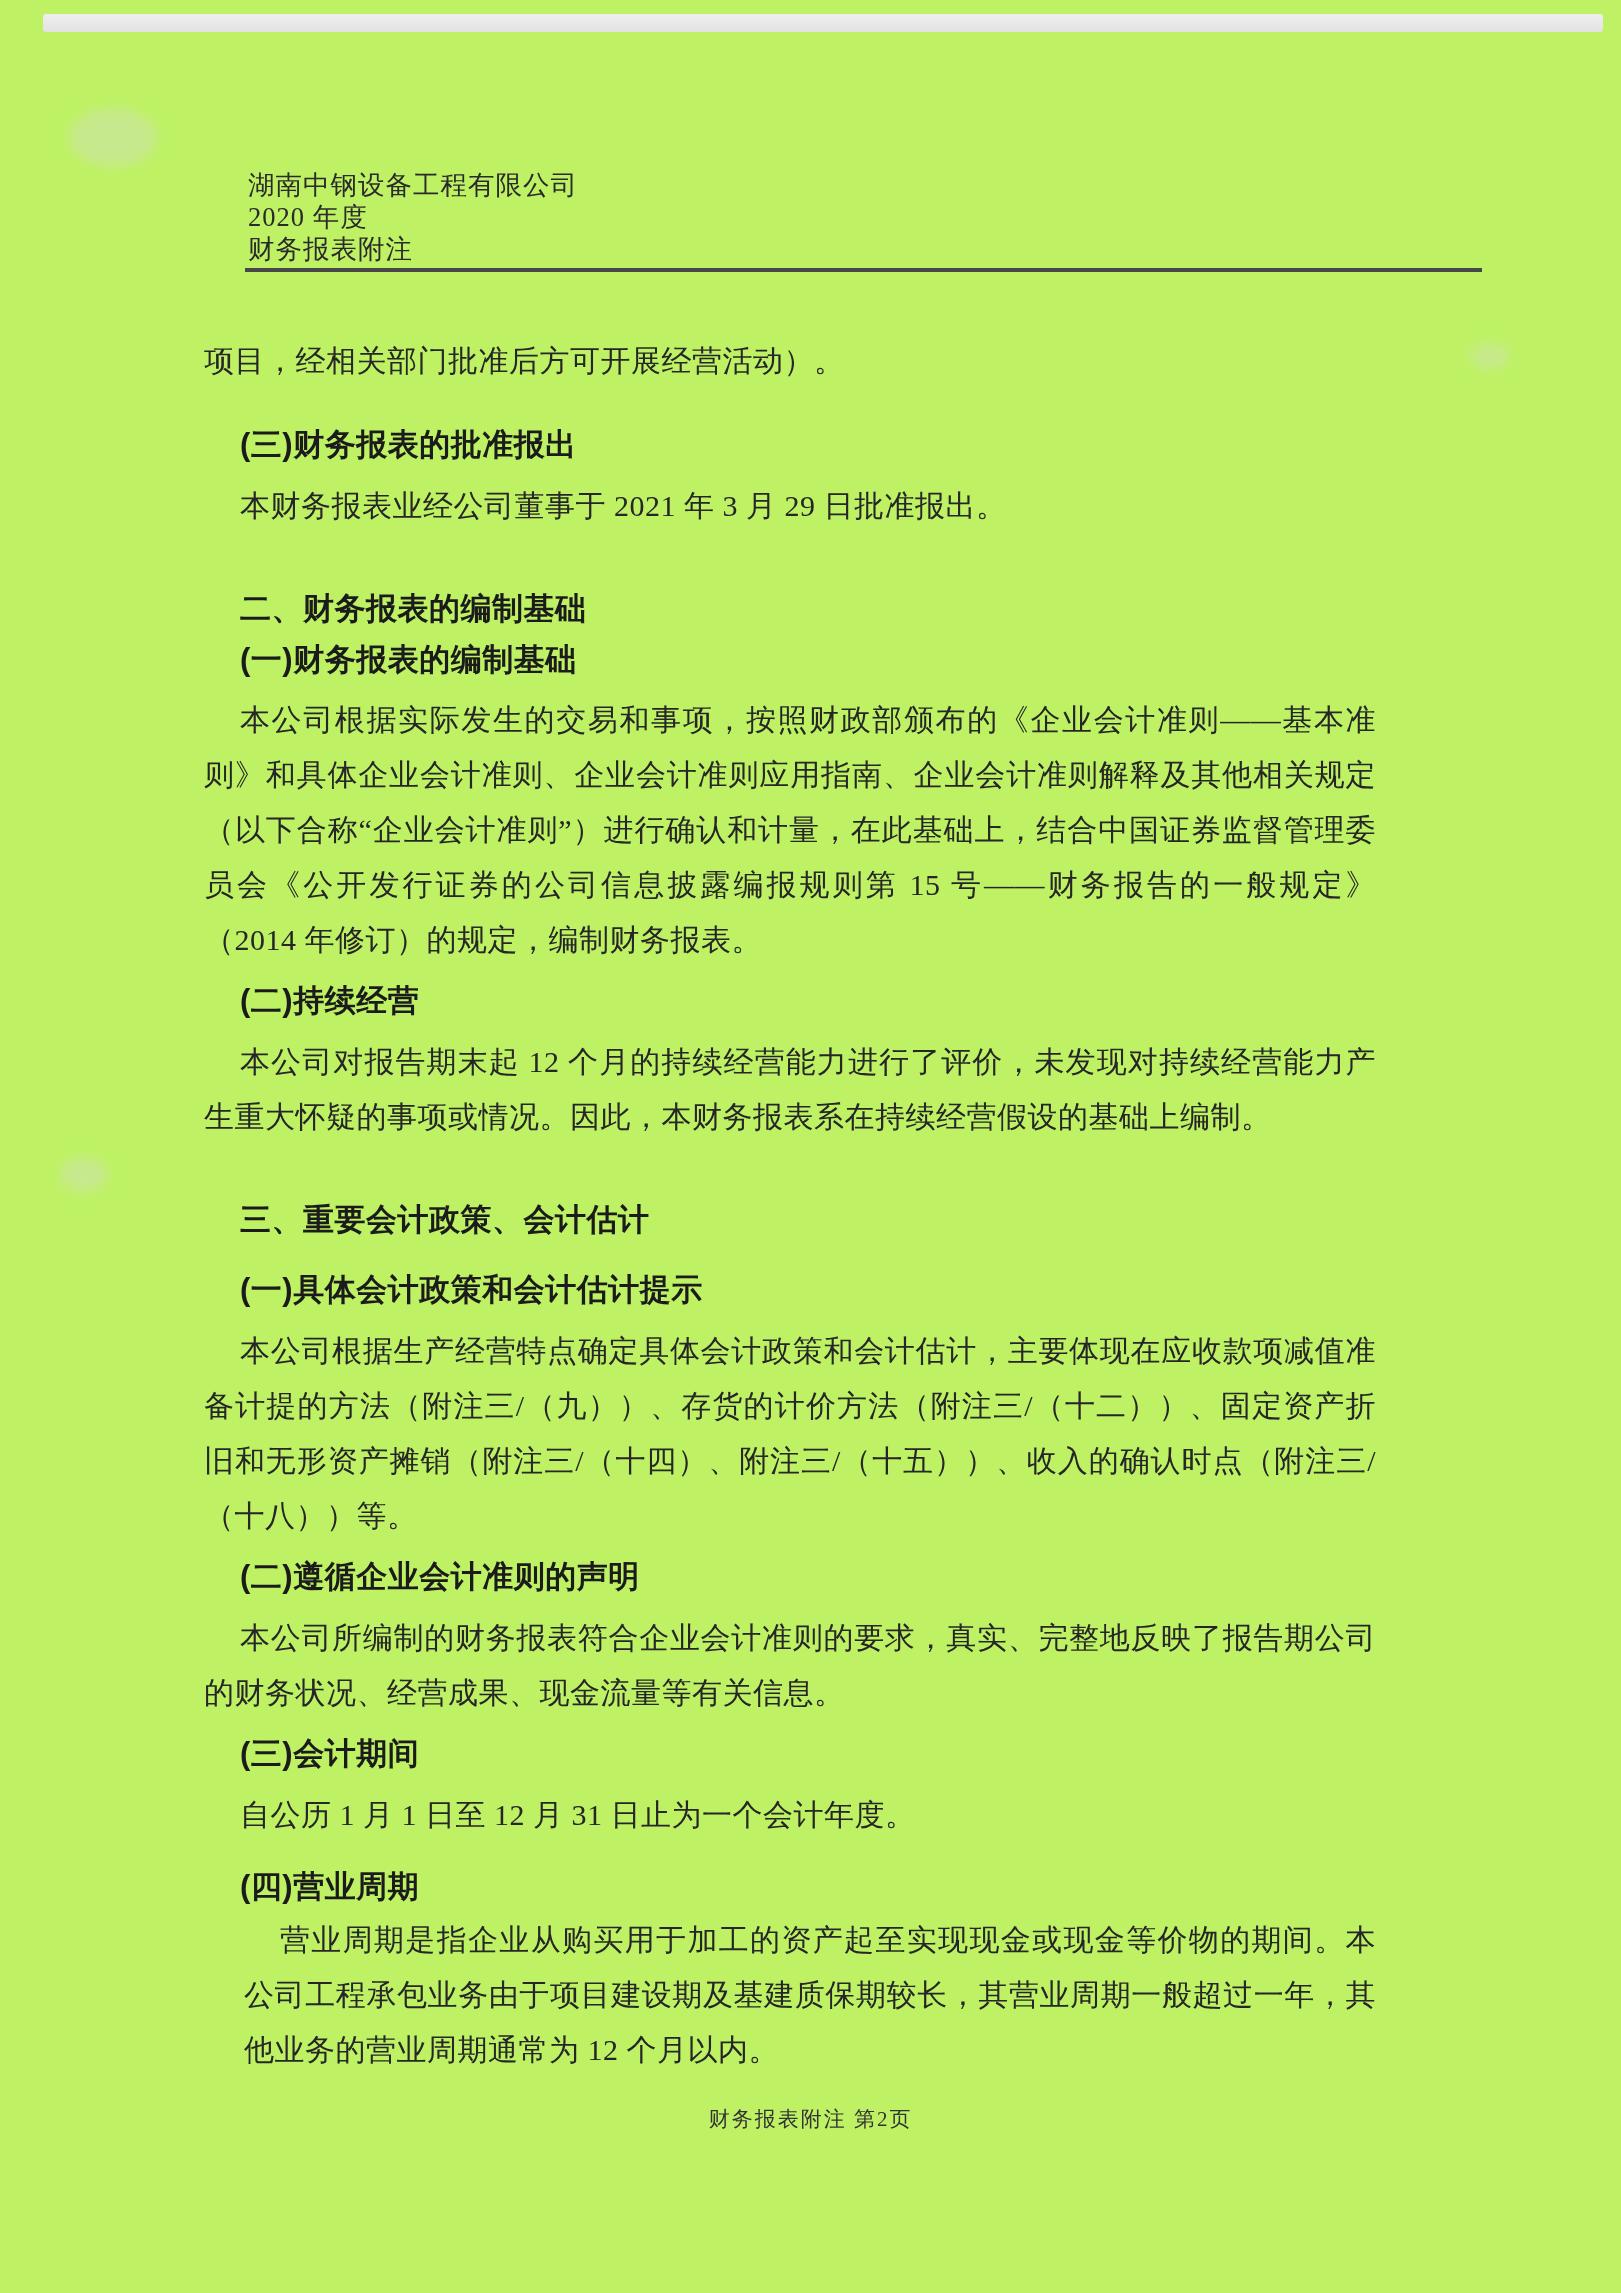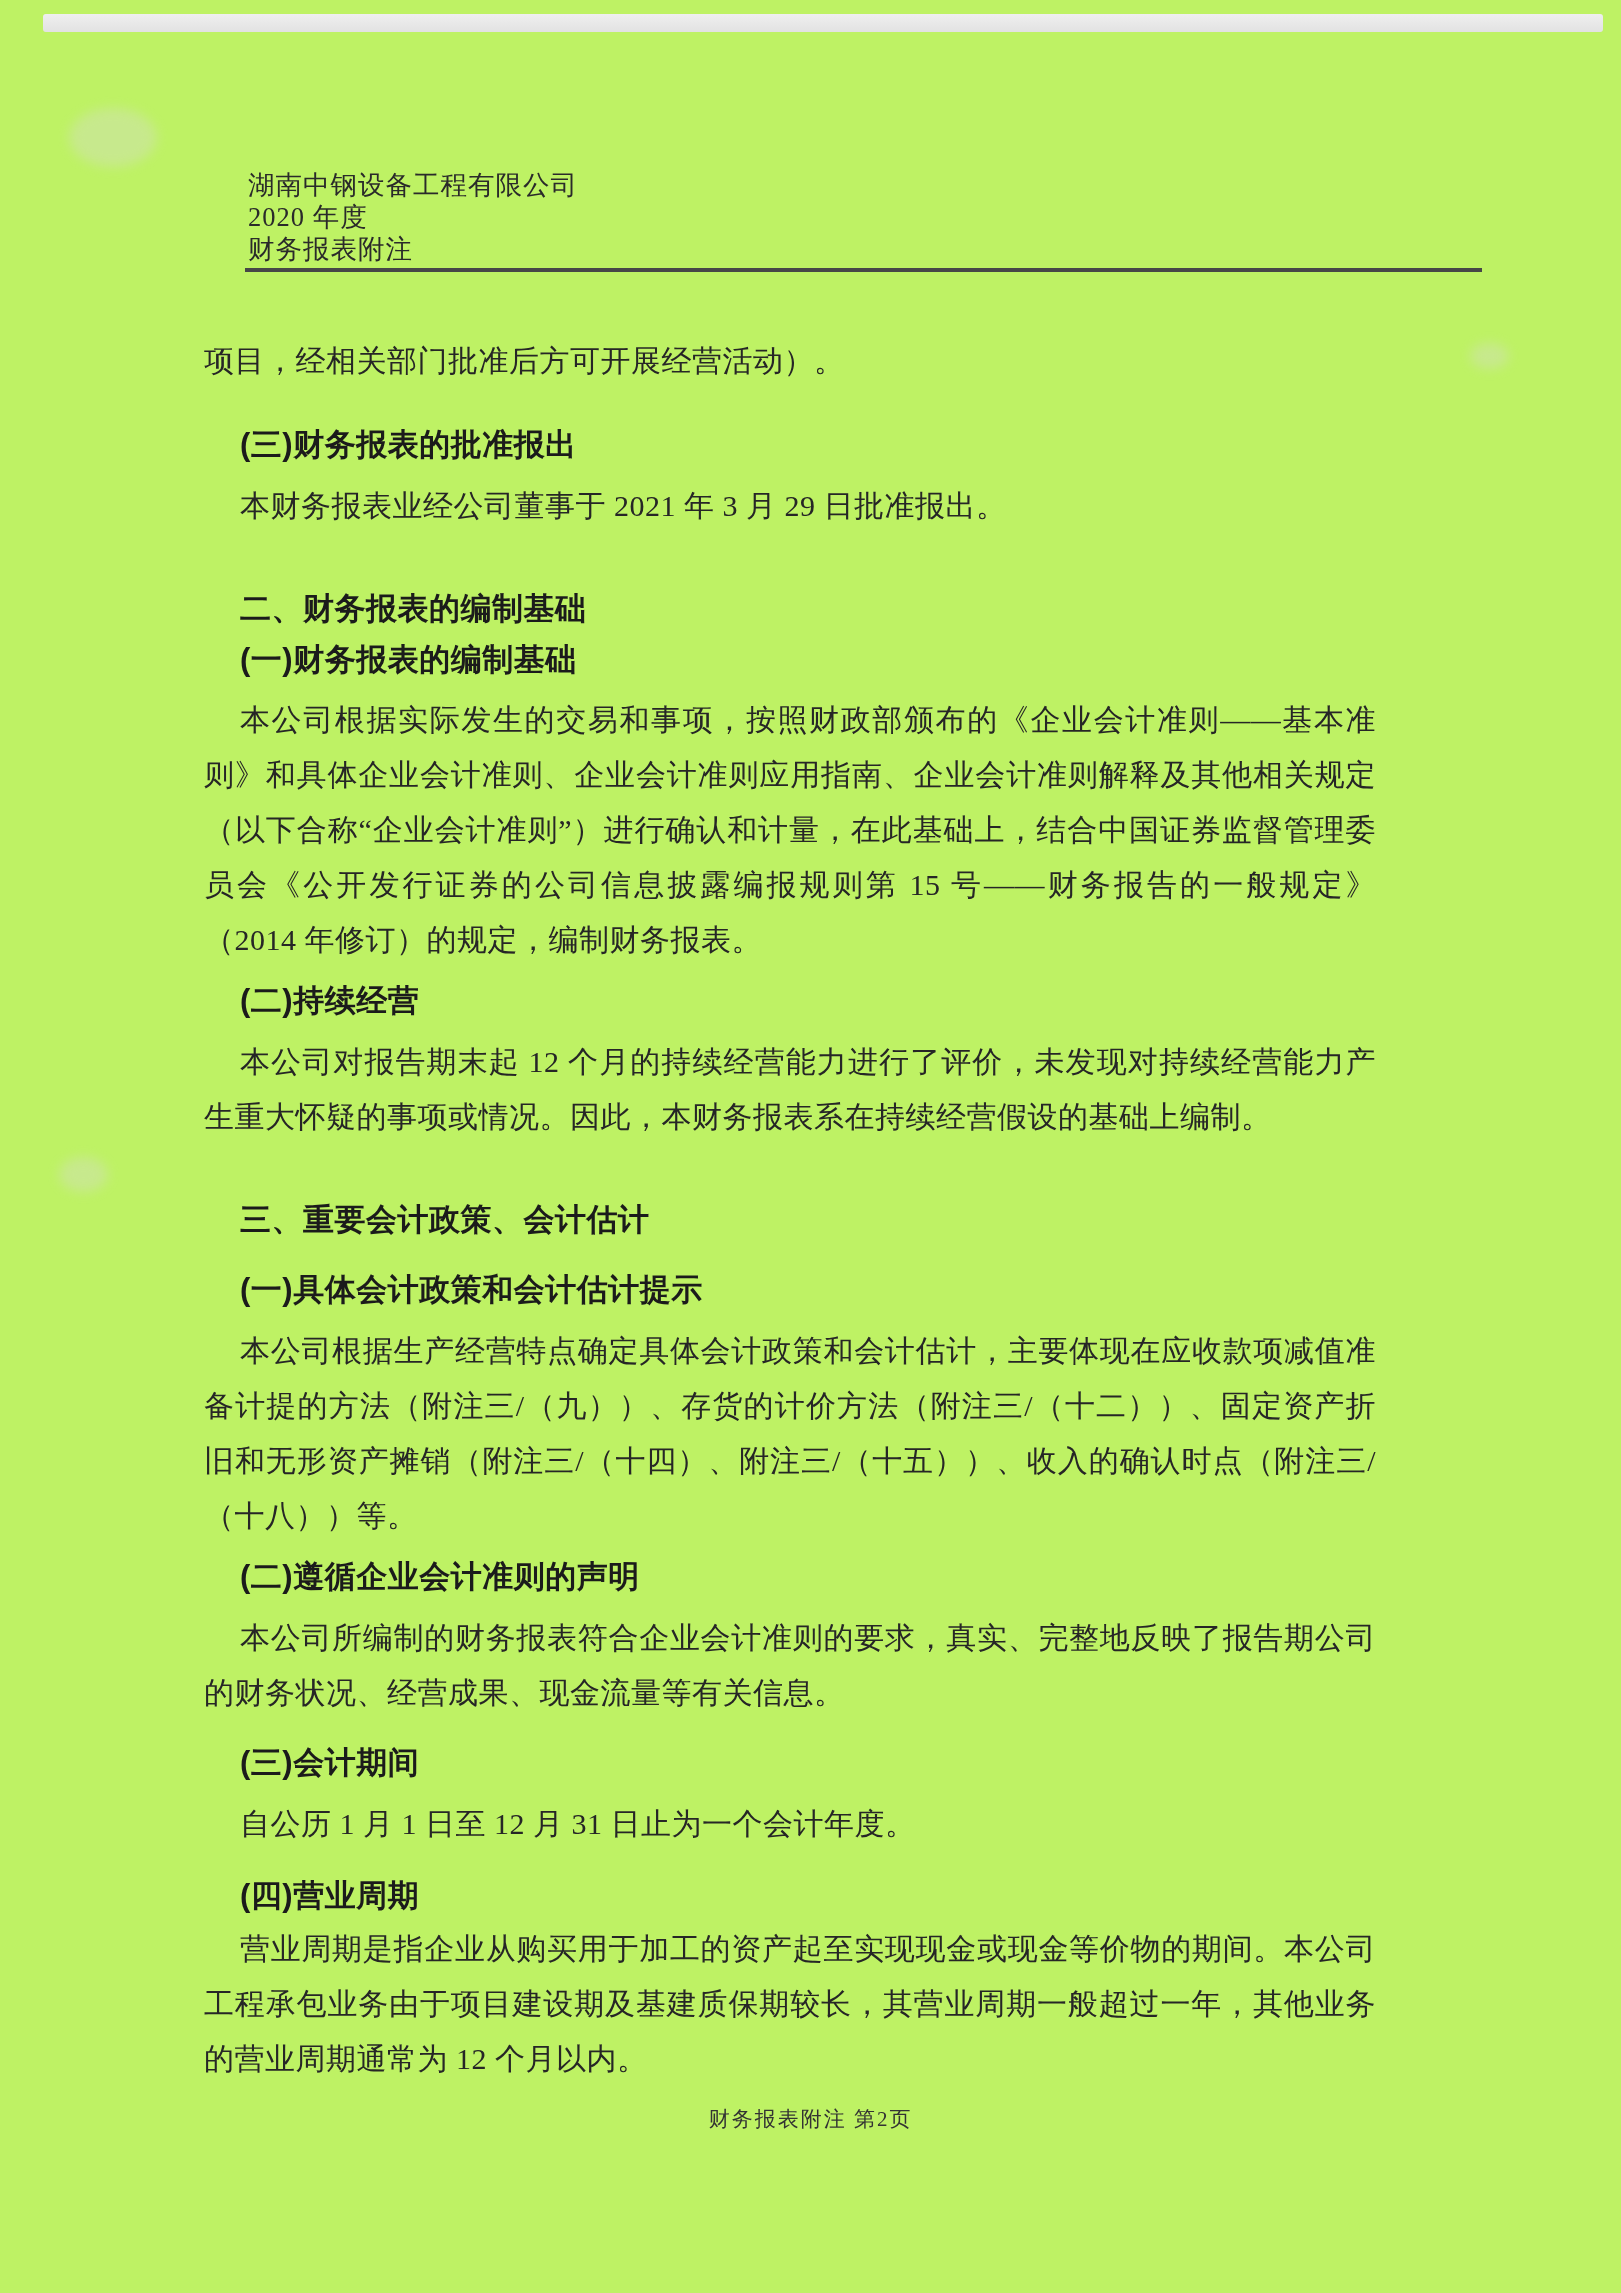--- a/index.html
+++ b/index.html
@@ -44,26 +44,26 @@
   .h1, .h2 {
     font-family:"Liberation Sans","DejaVu Sans",sans-serif;
     font-weight:bold; font-size:31px; line-height:43px;
     margin:0 0 0 36px; text-align:left; color:#1b1b1b;
     letter-spacing:0.5px;
   }
 
   
   .mt-8  { margin-top:7.8px; }
   .mt-12 { margin-top:11.8px; }
-  .mt-16 { margin-top:21px; }
+  .mt-16 { margin-top:12px; }
   .mt-24 { margin-top:23.5px; }
   .mt-28 { margin-top:27.4px; }
   .mt-36 { margin-top:35px; }
   .mt-44 { margin-top:54px; }
-  .mt-4  { margin-top:3.9px; }
+  .mt-4  { margin-top:3.9px;margin-left:40px; }
 
   .footer {
     position:absolute; left:0; top:2105px; width:100%;
     text-align:center; font-size:21px; color:#333333; letter-spacing:2px;
   }
 </style>
 </head>
 <body>
 
 <div class="page">

